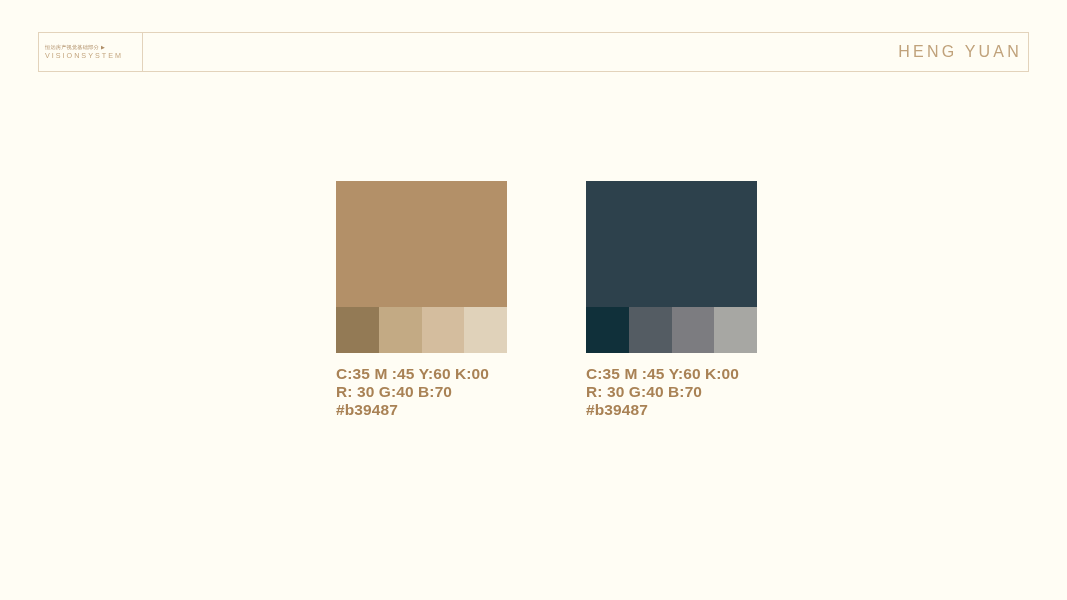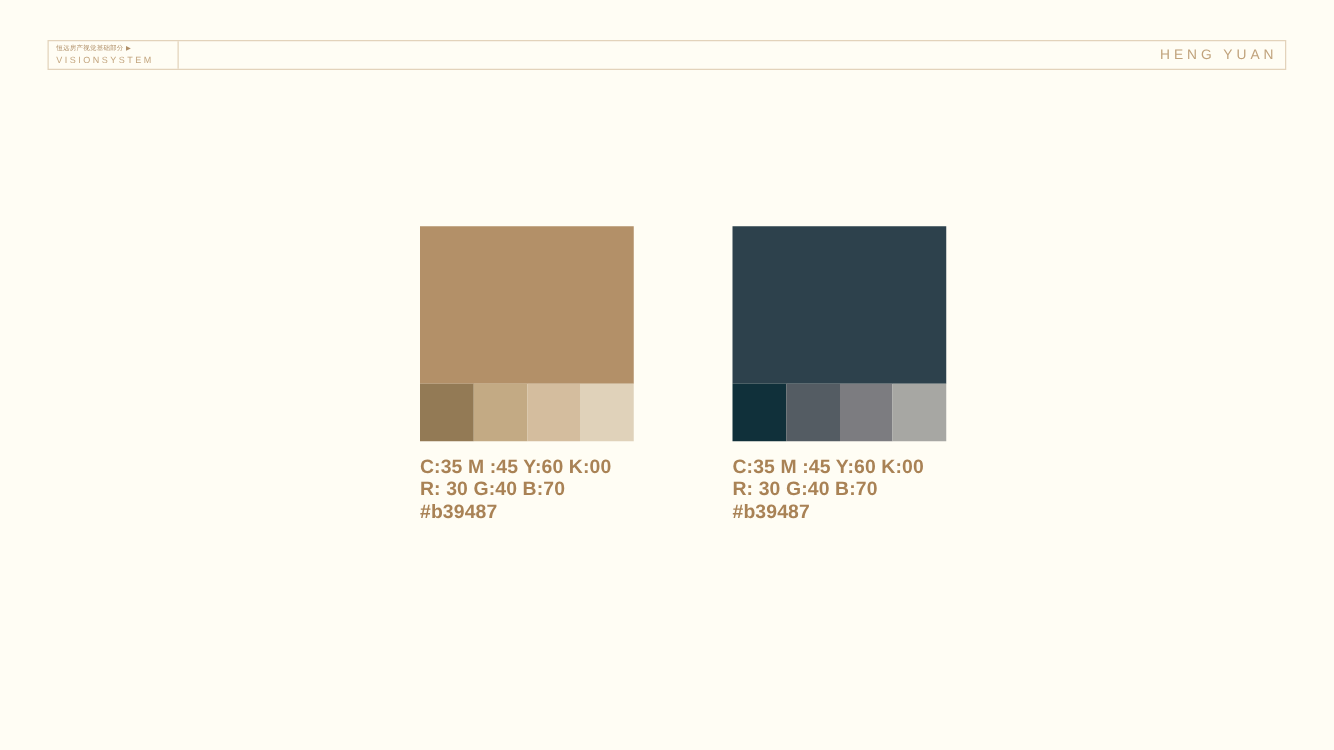--- a/index.html
+++ b/index.html
@@ -15,21 +15,21 @@
     overflow: hidden;
     position: relative;
   }
 
   
   .header {
     position: absolute;
     left: 38px;
     top: 32px;
     width: 991px;
-    height: 24px;
+    height: 40px;
     border: 1px solid #e3d3bb;
     box-sizing: border-box;
     display: flex;
     align-items: stretch;
     background: #fffdf4;
   }
   .header-logo {
     width: 104px;
     border-right: 1px solid #e3d3bb;
     box-sizing: border-box;
@@ -59,21 +59,21 @@
     font-family: "Liberation Sans", sans-serif;
   }
   .header-main {
     flex: 1;
     display: flex;
     align-items: center;
     justify-content: flex-end;
     padding-right: 6px;
   }
   .brand-name {
-    font-size: 11px;
+    font-size: 16px;
     letter-spacing: 3.2px;
     color: #c0a27b;
     font-family: "Liberation Sans", sans-serif;
     white-space: nowrap;
   }
 
   
   .palette-area {
     position: absolute;
     left: 336px;

